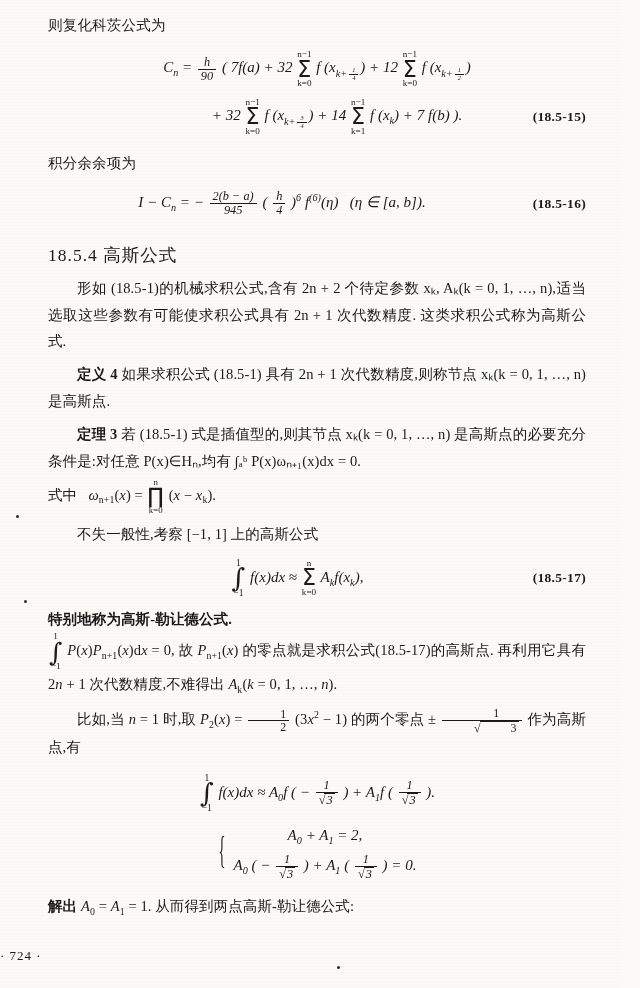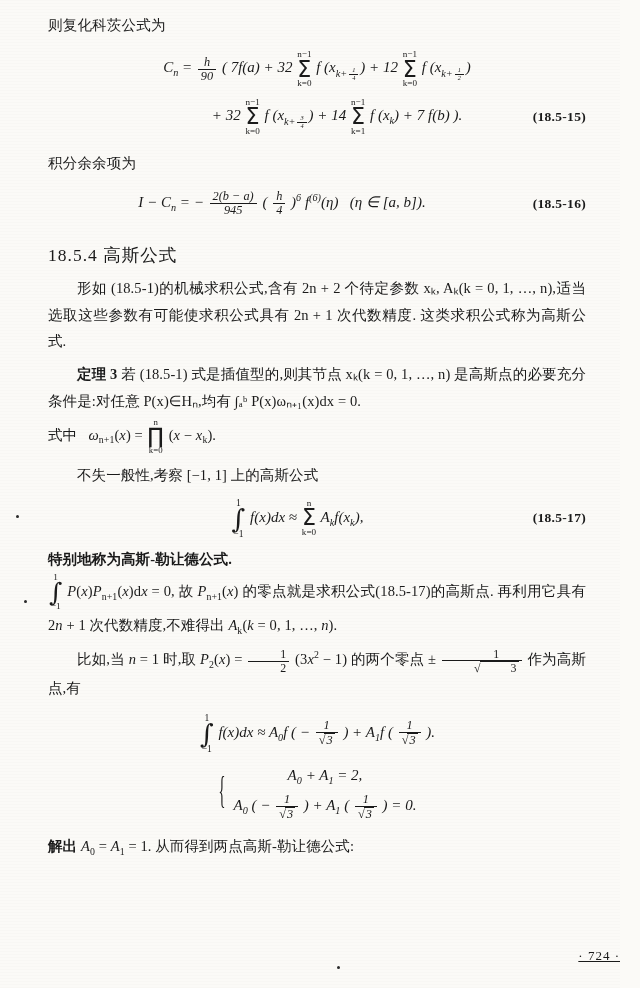--- a/index.html
+++ b/index.html
@@ -155,24 +155,23 @@
     font-style: normal;
   }
   .brace-line { display: block; line-height: 1.95; white-space: nowrap; }
 
   
   .folio {
     position: absolute;
     left: 0;
     right: 0;
     bottom: 24px;
-    text-align: right;
+    text-align: left;
     font-size: 13px;
     letter-spacing: 1px;
-    text-decoration: underline;
   }
   .dot-mark {
     position: absolute;
     width: 3px;
     height: 3px;
     background: #2a2a2a;
     border-radius: 50%;
   }
 </style>
 </head>
@@ -222,20 +221,24 @@
       <span class="eqno">(18.5-16)</span>
     </div>
 
     <h2 class="section-head">
       <span>18.5.4</span>
       <span>高斯公式</span>
     </h2>
 
     <p class="para">形如 (18.5-1)的机械求积公式,含有 2n + 2 个待定参数 xₖ, Aₖ(k = 0, 1, …, n),适当选取这些参数有可能使求积公式具有 2n + 1 次代数精度. 这类求积公式称为高斯公式.</p>
 
+    <p class="para">
+      <span class="bold">定义 4</span>
+      <span>如果求积公式 (18.5-1) 具有 2n + 1 次代数精度,则称节点 xₖ(k = 0, 1, …, n) 是高斯点.</span>
+    </p>
 
     <p class="para">
       <span class="bold">定理 3</span>
       <span>若 (18.5-1) 式是插值型的,则其节点 xₖ(k = 0, 1, …, n) 是高斯点的必要充分条件是:对任意 P(x)∈Hₙ,均有 ∫ₐᵇ P(x)ωₙ₊₁(x)dx = 0.</span>
     </p>
 
     <p class="para noindent" style="margin-top:4px;">
       式中 &nbsp; <i>ω</i><sub>n+1</sub>(<i>x</i>) =
       <span class="prodsym"><span class="top">n</span><span class="sig">∏</span><span class="bot">k=0</span></span>
       (<i>x</i> − <i>x</i><sub>k</sub>).

